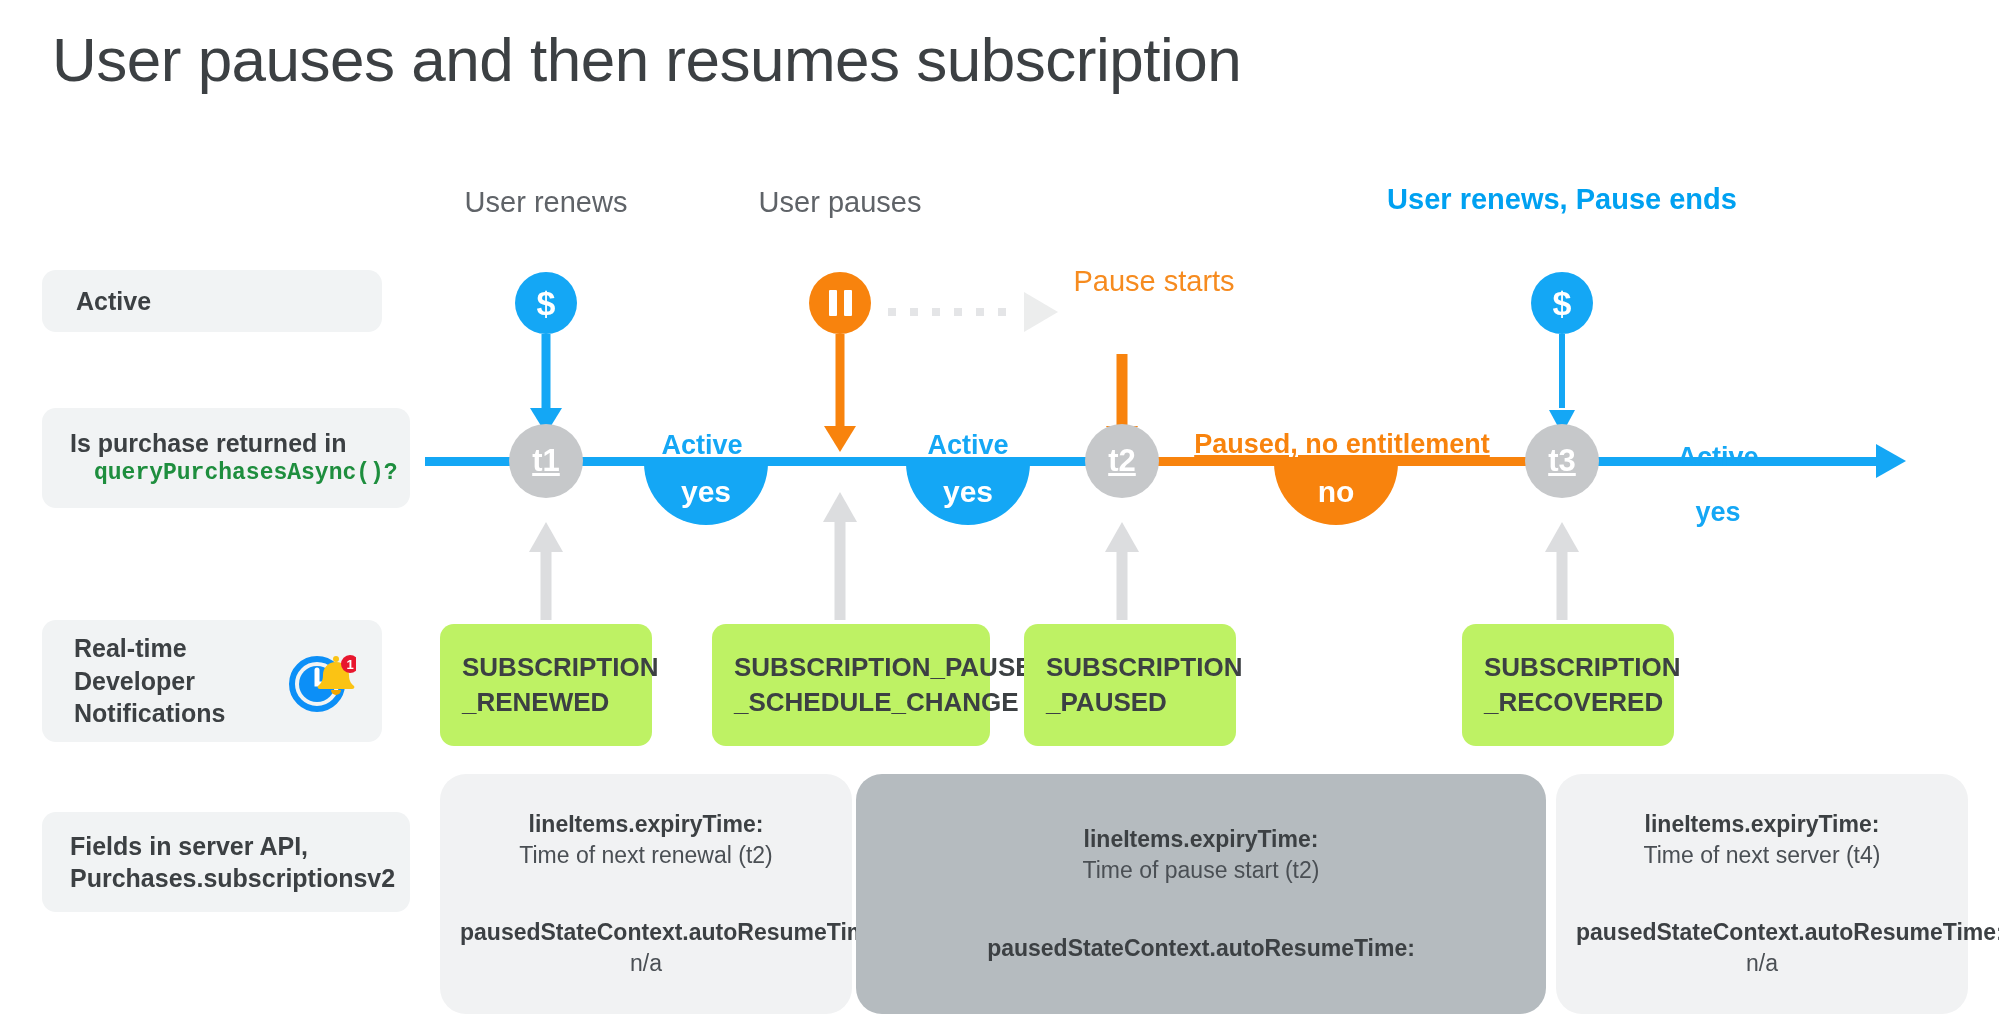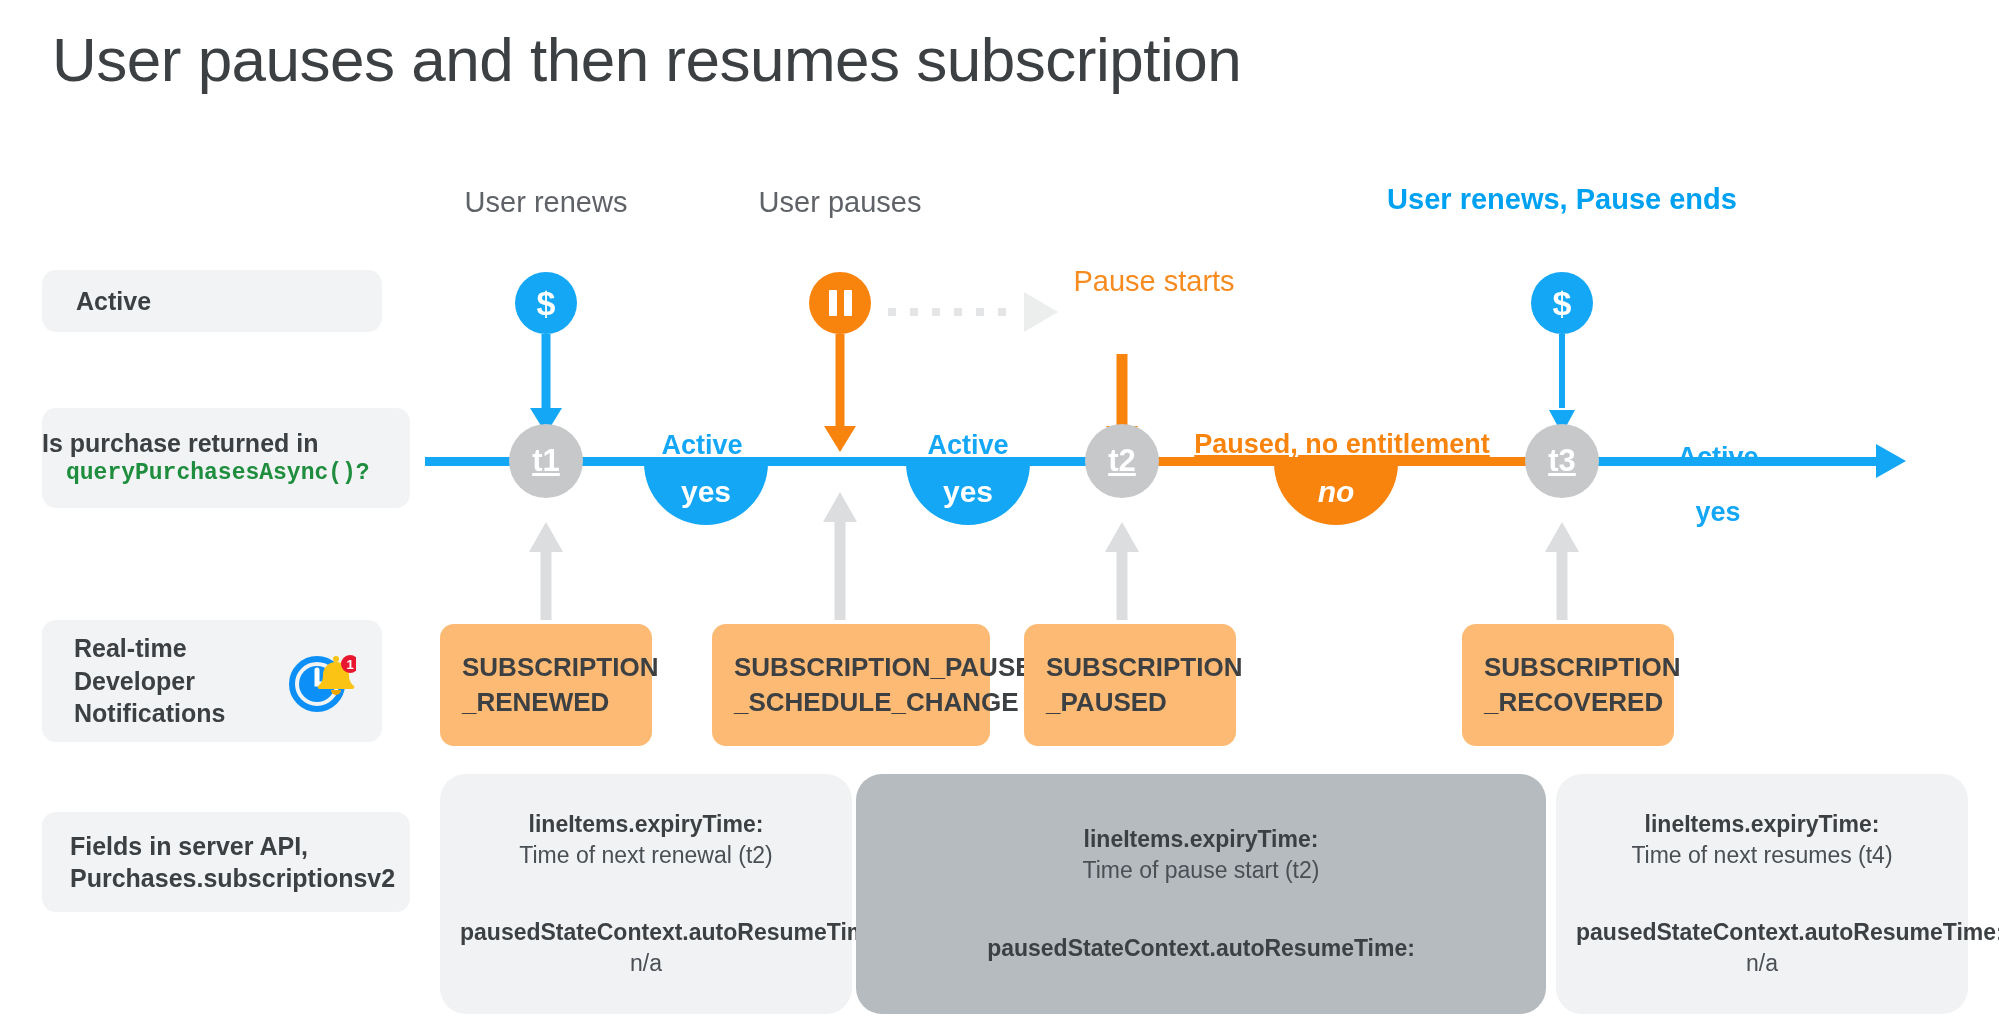--- a/index.html
+++ b/index.html
@@ -43,20 +43,21 @@
   }
   #label-events {
     left: 42px; top: 270px;
     width: 340px; height: 62px;
     padding-left: 34px;
     font-size: 25px;
   }
   #label-query {
     left: 42px; top: 408px;
     width: 368px; height: 100px;
+    padding-left: 28px;
     font-size: 25px;
   }
   #label-query .code {
     color: #1e8e3e;
     font-family: "Liberation Mono", monospace;
     font-size: 23px;
     font-weight: bold;
     margin-left: 24px;
   }
   #label-rtdn {
@@ -177,21 +178,21 @@
   .up-arrow .head {
     position: absolute; left: 50%; top: 0; transform: translateX(-50%);
     width: 0; height: 0;
     border-left: 17px solid transparent; border-right: 17px solid transparent;
     border-bottom: 30px solid #dcdddf;
   }
 
   
   .rtdn-card {
     position: absolute;
-    background: #fdba74;
+    background: #bef264;
     border-radius: 14px;
     box-sizing: border-box;
     display: flex; align-items: center;
     padding: 12px 22px;
     font-weight: bold;
     font-size: 26px;
     line-height: 1.34;
     color: #3c4043;
     white-space: pre-line;
   }
@@ -303,21 +304,21 @@
 
 <div id="timeline">
 
   <div class="tl-seg blue" style="left:425px;  top:457px; width:700px;"></div>
   <div class="tl-seg orange" style="left:1118px; top:457px; width:448px;"></div>
   <div class="tl-seg blue" style="left:1558px; top:457px; width:320px;"></div>
   <div class="tl-arrowhead" style="left:1876px; top:444px;"></div>
 
   <div class="halfdisc blue" style="left:706px;  top:463px;">yes</div>
   <div class="halfdisc blue" style="left:968px;  top:463px;">yes</div>
-  <div class="halfdisc orange" style="left:1336px; top:463px;font-style:italic;">no</div>
+  <div class="halfdisc orange" style="left:1336px; top:463px;">no</div>
 
   <div class="seg-caption blue" style="left:702px;  top:430px;">Active</div>
   <div class="seg-caption blue" style="left:968px;  top:430px;">Active</div>
   <div class="seg-caption orange" style="left:1342px; top:429px;text-decoration:underline;">Paused, no entitlement</div>
 
   <div class="tail-label" style="left:1718px; top:430px;">
     <div>Active</div>
     <div>yes</div>
   </div>
 
@@ -369,19 +370,19 @@
     <div class="fval">Time of pause start (t2)</div>
   </div>
   <div class="fblock">
     <div class="fkey">pausedStateContext.autoResumeTime:</div>
   </div>
 </div>
 
 <div class="fields-card light" style="left:1556px; top:774px; width:412px; height:240px;">
   <div class="fblock">
     <div class="fkey">lineItems.expiryTime:</div>
-    <div class="fval">Time of next resumes (t4)</div>
+    <div class="fval">Time of next server (t4)</div>
   </div>
   <div class="fblock">
     <div class="fkey">pausedStateContext.autoResumeTime:</div>
     <div class="fval">n/a</div>
   </div>
 </div>
 
 </body></html>

